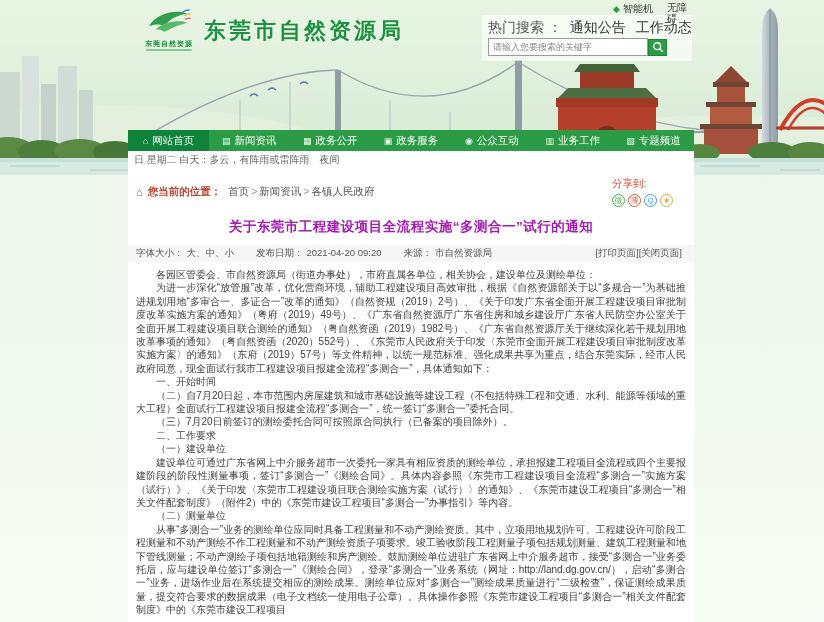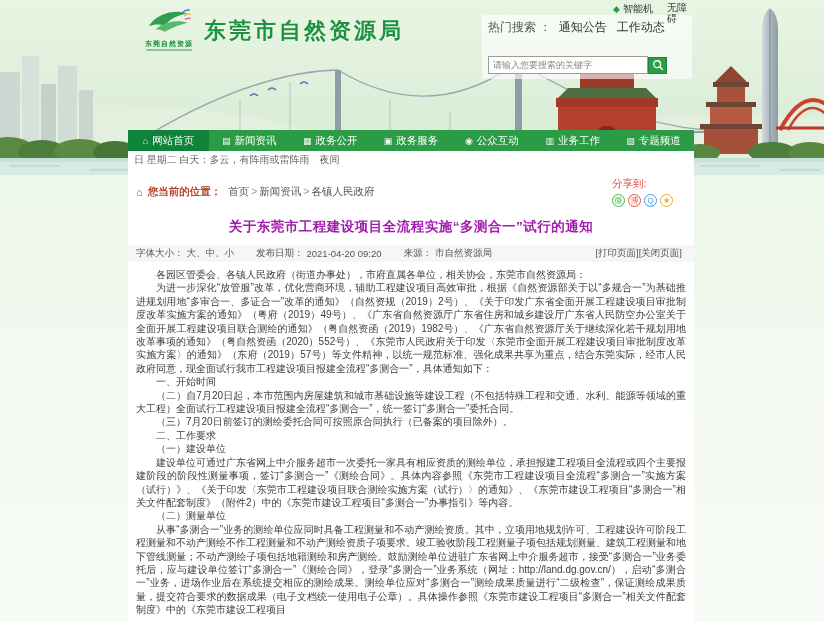--- a/index.html
+++ b/index.html
@@ -24,21 +24,21 @@
     color:#1c9140; letter-spacing:3px; text-shadow:0 1px 0 rgba(255,255,255,.6); }
 
   .top-right{ position:absolute; right:2px; top:2px; width:210px; }
   .mini-links{ position:absolute; top:0; right:4px; display:flex; gap:14px; font-size:10px;
     color:#333; z-index:2; align-items:flex-start; }
   .mini-link{ cursor:pointer; display:flex; gap:3px; align-items:center; }
   .leaf{ color:#2a9d45; font-size:9px; }
   .acc-label{ display:inline-block; width:21px; line-height:11px; word-break:break-all; text-align:left; }
   .hot-panel{ margin-top:13px; background:rgba(255,255,255,.62); padding:4px 6px 5px;
     border-radius:2px; }
-  .hot-row{ font-size:12px; color:#444; white-space:nowrap; margin-bottom:20px; }
+  .hot-row{ font-size:14px; color:#444; white-space:nowrap; margin-bottom:1px; }
   .hot-label{ color:#555; }
   .hot-links{ display:inline-flex; gap:10px; margin-left:4px; }
   .hot-link{ cursor:pointer; color:#333; }
   .search-row{ display:flex; align-items:center; }
   .search-input{ width:160px; height:17px; border:1px solid #9c9c9c; background:#fff;
     font-size:9px; padding:8px 4px; color:#333; outline:none; }
   .search-input::placeholder{ color:#888; }
   .search-btn{ width:19px; height:17px; background:#2a9d45; border:1px solid #1d8437;
     display:flex; align-items:center; justify-content:center; cursor:pointer; }
 
@@ -70,21 +70,21 @@
   .share-icons{ display:flex; gap:3px; margin-top:3px; }
   .share-icon{ width:13px; height:13px; border-radius:50%; border:1px solid var(--c,#999);
     color:var(--c,#999); font-size:8px; line-height:11px; text-align:center; cursor:pointer;
     background:#fff; }
 
   .article-title{ text-align:center; color:#a21caf; font-weight:bold; font-size:13.5px;
     margin:11px 12px 9px; letter-spacing:.5px; }
 
   .meta-bar{ display:flex; align-items:center; background:#f6f6f6; height:17px;
     font-size:9.5px; color:#555; padding:0 8px; white-space:nowrap; }
-  .meta-group{ margin-right:22px; display:flex; gap:3px; align-items:center;}
+  .meta-group{ margin-right:22px; display:flex; gap:3px; align-items:flex-start;}
   .meta-sizes{ cursor:pointer; }
   .meta-print{ margin-left:auto; cursor:pointer; }
   .meta-close{ margin-right:4px; cursor:pointer; }
 
   .body-text{ padding:6px 8px 0; font-size:10px; line-height:13.4px; color:#3d3d3d;
     text-align:justify; }
   .body-text p{ text-indent:2em; margin:0; }
 </style>
 </head>
 <body>
@@ -285,21 +285,21 @@
       <span class="meta-group">
         <span>来源：</span>
         <span>市自然资源局</span>
       </span>
       <span class="meta-print">[打印页面]</span>
       <span class="meta-close">[关闭页面]</span>
     </div>
 
     <div class="body-text">
 
-    <p class="para">各园区管委会、各镇人民政府（街道办事处），市府直属各单位，相关协会，东莞市自然资源局：</p>
+    <p class="para">各园区管委会、市自然资源局（街道办事处），市府直属各单位，相关协会，建设单位及测绘单位：</p>
         <p class="para">为进一步深化“放管服”改革，优化营商环境，辅助工程建设项目高效审批，根据《自然资源部关于以“多规合一”为基础推进规划用地“多审合一、多证合一”改革的通知》（自然资规（2019）2号）、《关于印发广东省全面开展工程建设项目审批制度改革实施方案的通知》（粤府（2019）49号）、《广东省自然资源厅广东省住房和城乡建设厅广东省人民防空办公室关于全面开展工程建设项目联合测绘的通知》（粤自然资函（2019）1982号）、《广东省自然资源厅关于继续深化若干规划用地改革事项的通知》（粤自然资函（2020）552号）、《东莞市人民政府关于印发〈东莞市全面开展工程建设项目审批制度改革实施方案〉的通知》（东府（2019）57号）等文件精神，以统一规范标准、强化成果共享为重点，结合东莞实际，经市人民政府同意，现全面试行我市工程建设项目报建全流程“多测合一”，具体通知如下：</p>
         <p class="para">一、开始时间</p>
         <p class="para">（二）自7月20日起，本市范围内房屋建筑和城市基础设施等建设工程（不包括特殊工程和交通、水利、能源等领域的重大工程）全面试行工程建设项目报建全流程“多测合一”，统一签订“多测合一”委托合同。</p>
         <p class="para">（三）7月20日前签订的测绘委托合同可按照原合同执行（已备案的项目除外）。</p>
         <p class="para">二、工作要求</p>
         <p class="para">（一）建设单位</p>
         <p class="para">建设单位可通过广东省网上中介服务超市一次委托一家具有相应资质的测绘单位，承担报建工程项目全流程或四个主要报建阶段的阶段性测量事项，签订“多测合一”《测绘合同》。具体内容参照《东莞市工程建设项目全流程“多测合一”实施方案（试行）》、《关于印发〈东莞市工程建设项目联合测绘实施方案（试行）〉的通知》、《东莞市建设工程项目“多测合一”相关文件配套制度》（附件2）中的《东莞市建设工程项目“多测合一”办事指引》等内容。</p>
         <p class="para">（二）测量单位</p>
         <p class="para">从事“多测合一”业务的测绘单位应同时具备工程测量和不动产测绘资质。其中，立项用地规划许可、工程建设许可阶段工程测量和不动产测绘不作工程测量和不动产测绘资质子项要求。竣工验收阶段工程测量子项包括规划测量、建筑工程测量和地下管线测量；不动产测绘子项包括地籍测绘和房产测绘。鼓励测绘单位进驻广东省网上中介服务超市，接受“多测合一”业务委托后，应与建设单位签订“多测合一”《测绘合同》，登录“多测合一”业务系统（网址：http://land.dg.gov.cn/），启动“多测合一”业务，进场作业后在系统提交相应的测绘成果。测绘单位应对“多测合一”测绘成果质量进行“二级检查”，保证测绘成果质量，提交符合要求的数据成果（电子文档统一使用电子公章）。具体操作参照《东莞市建设工程项目“多测合一”相关文件配套制度》中的《东莞市建设工程项目</p>
       </div>

